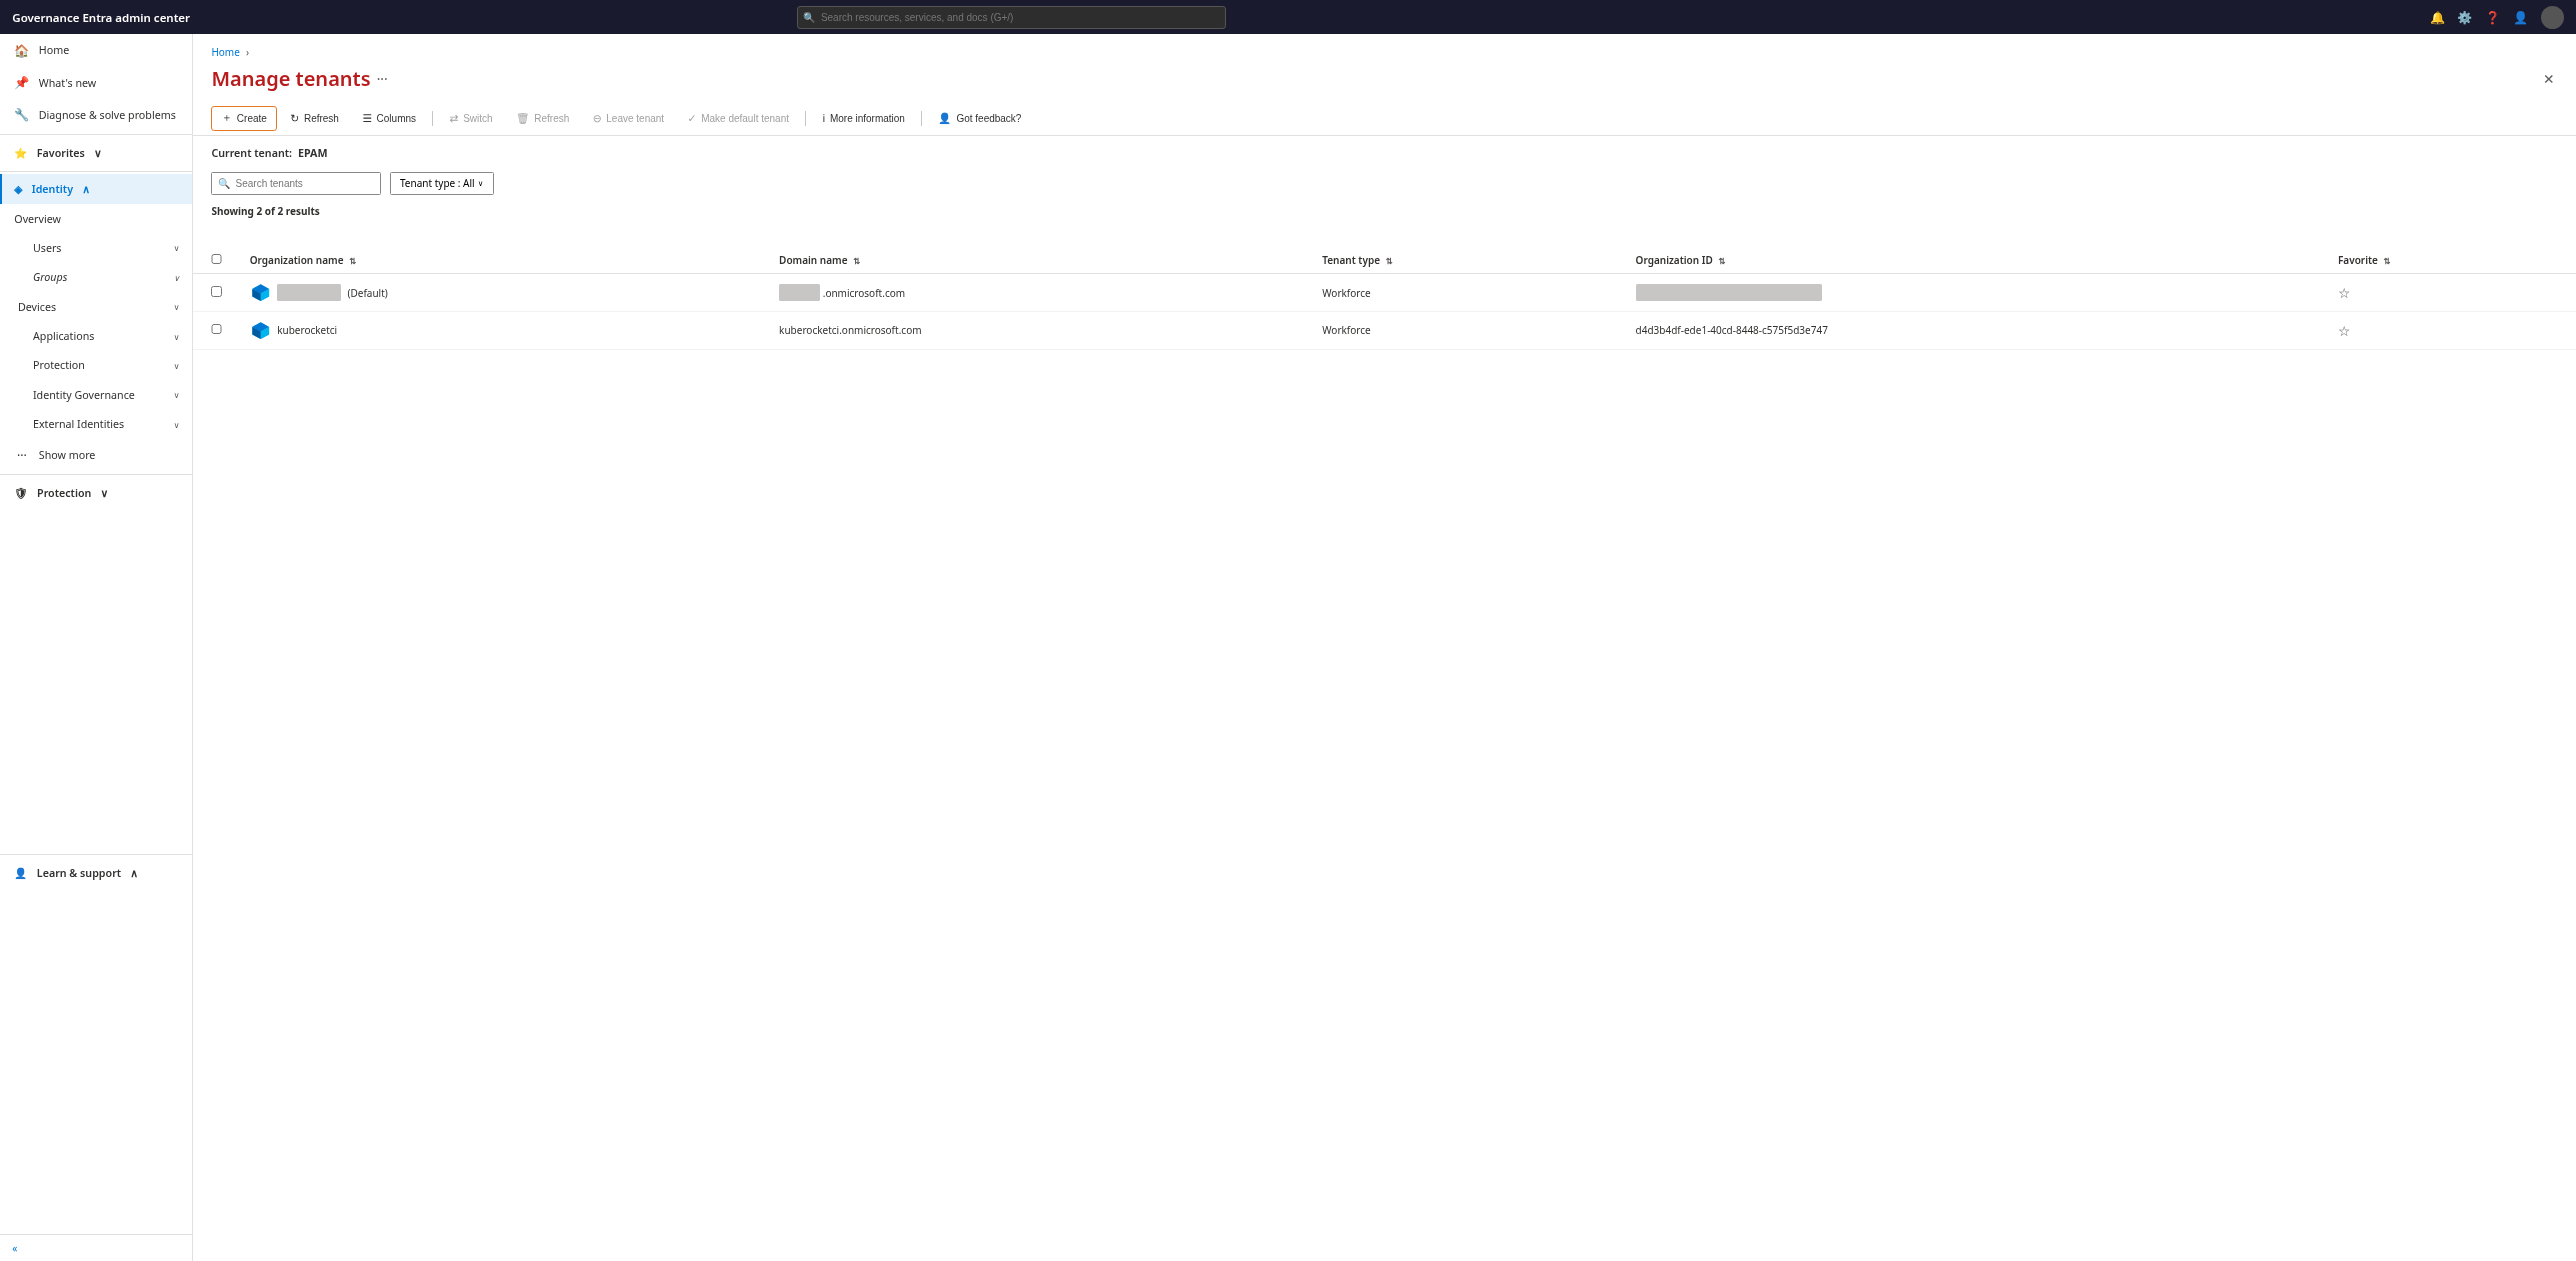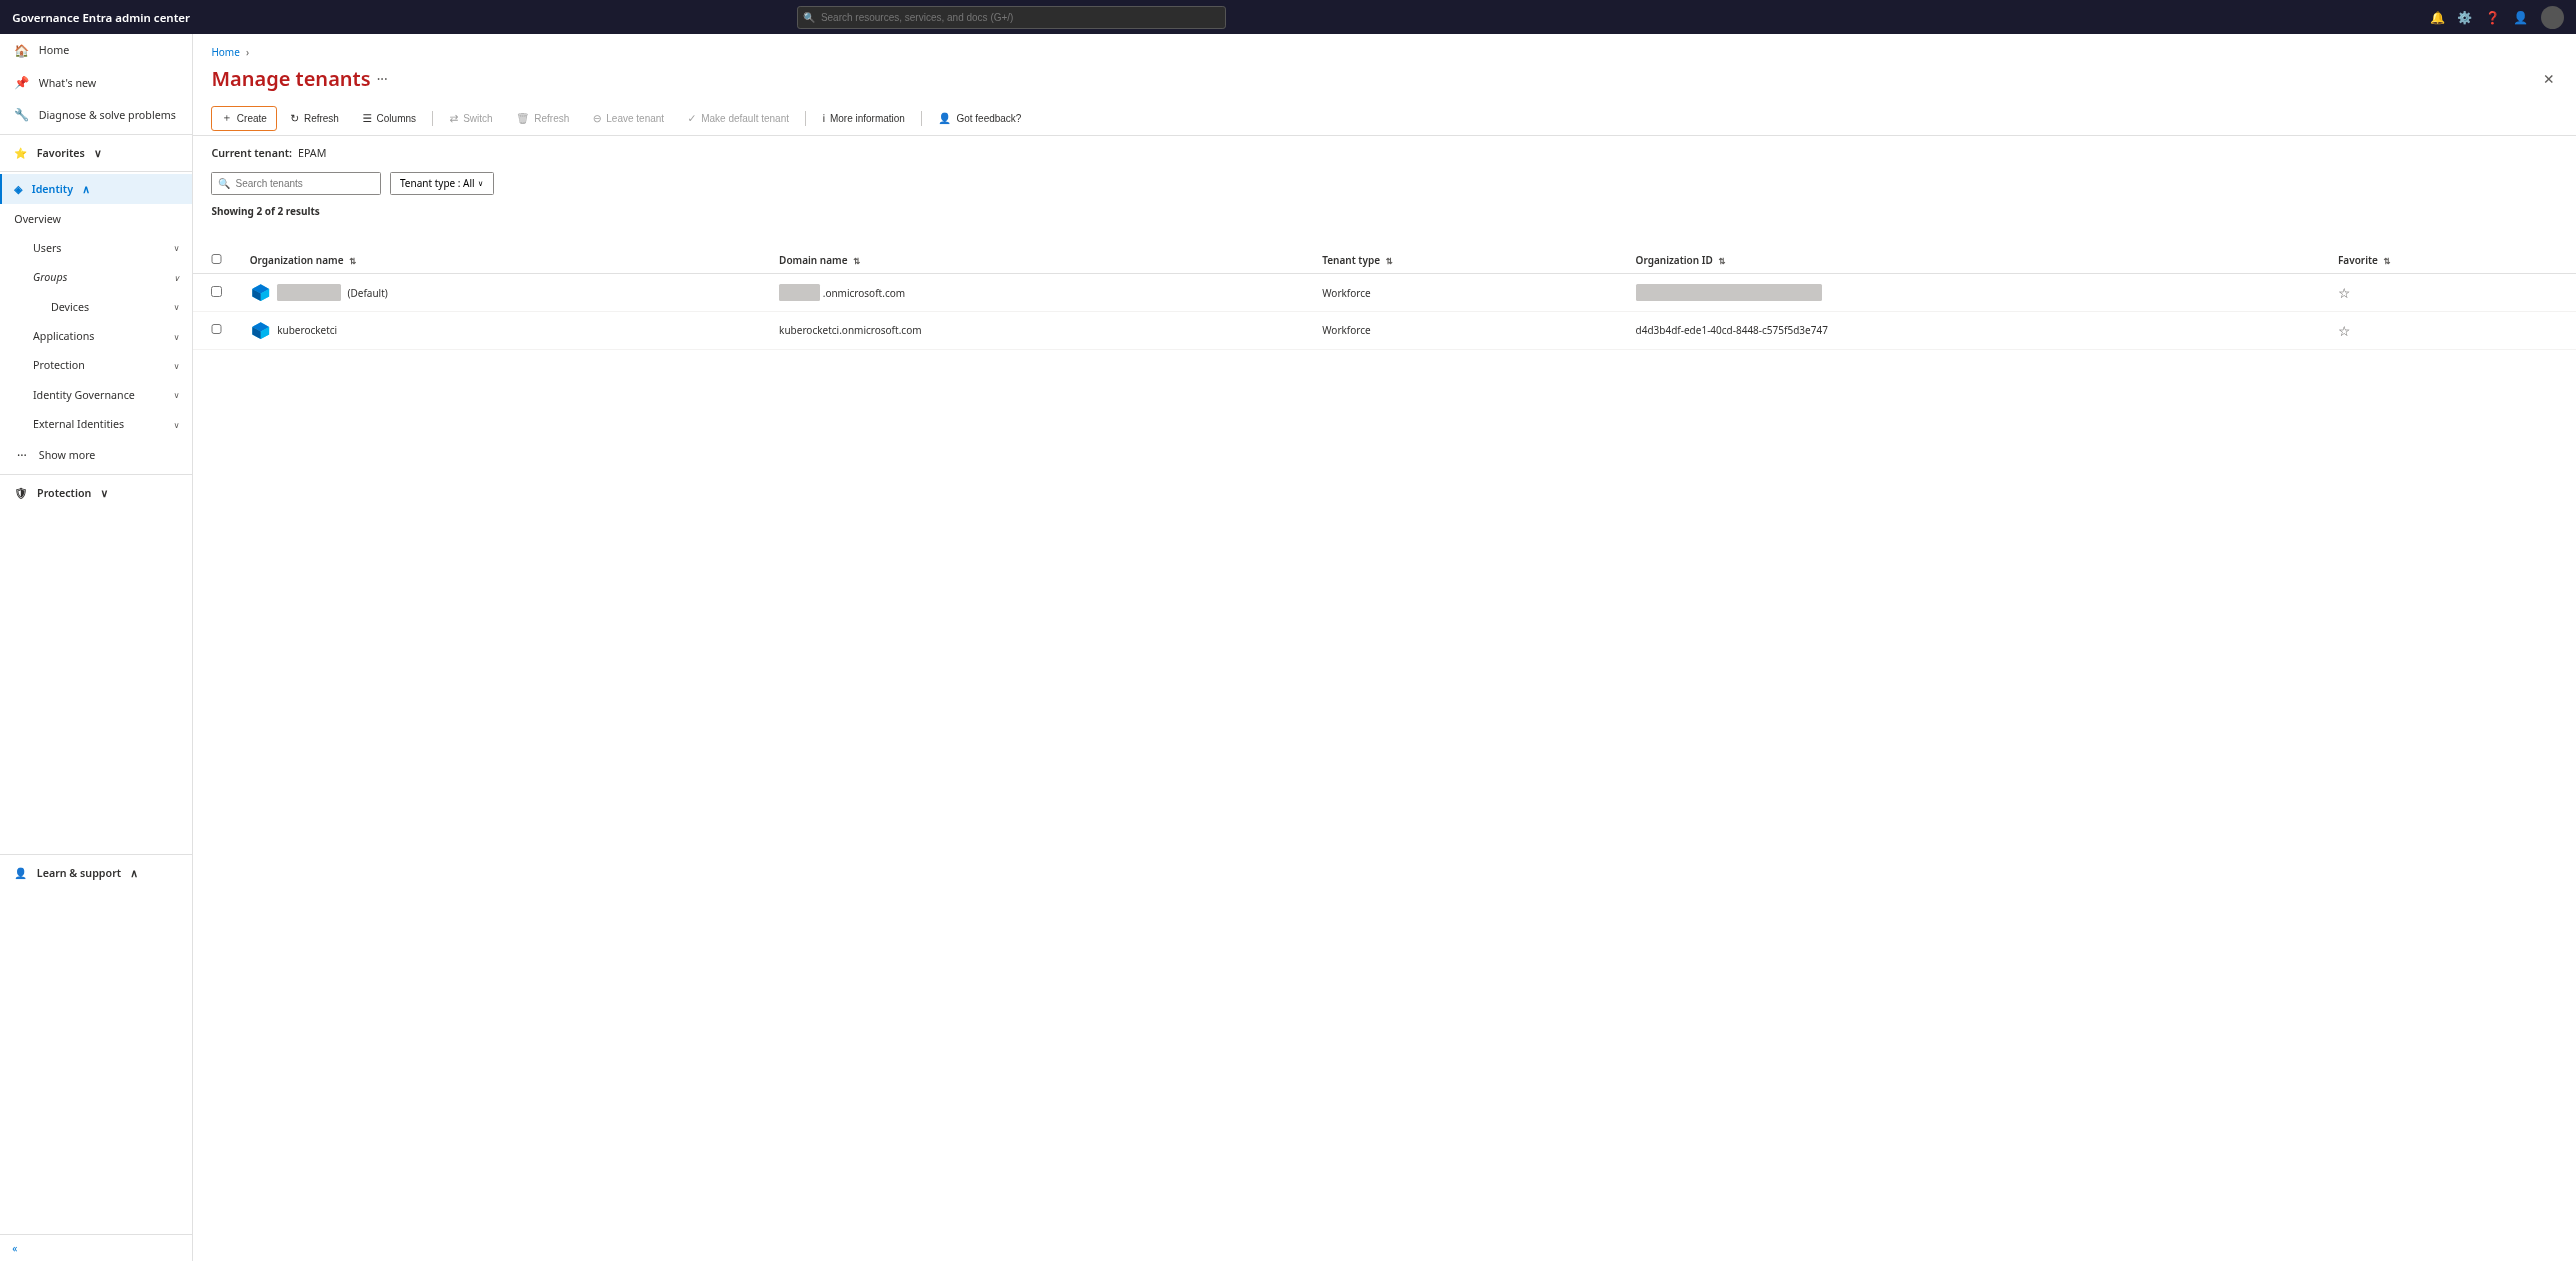--- a/index.html
+++ b/index.html
@@ -313,21 +313,21 @@
       <span class="item-label">Overview</span>
     </div>
     <div class="sidebar-item" style="padding-left:31px;">
       <span class="item-label">Users</span>
       <span class="chevron">∨</span>
     </div>
     <div class="sidebar-item" style="padding-left:31px;font-style:italic;">
       <span class="item-label">Groups</span>
       <span class="chevron">∨</span>
     </div>
-    <div class="sidebar-item" style="padding-left:49px;justify-content:space-between;">
+    <div class="sidebar-item" style="padding-left:16px;justify-content:space-between;">
       <span class="item-label">Devices</span>
       <span class="chevron">∨</span>
     </div>
     <div class="sidebar-item" style="padding-left:31px;">
       <span class="item-label">Applications</span>
       <span class="chevron">∨</span>
     </div>
     <div class="sidebar-item" style="padding-left:31px;">
       <span class="item-label">Protection</span>
       <span class="chevron">∨</span>
@@ -411,21 +411,21 @@
       </button>
       <div class="toolbar-sep"></div>
       <button class="toolbar-btn">
         <span class="btn-icon">👤</span>
         <span>Got feedback?</span>
       </button>
     </div>
 
     <div style="padding: 9.2px 18.4px 3.1px; font-size: 10.7px; color: #323130;">
       <span style="font-weight:600;">Current tenant:</span>
-      <span style="margin-left:3.1px;">EPAM</span>
+      <span style="margin-left:3.1px;font-weight:bold;">EPAM</span>
     </div>
 
     <div class="filter-bar">
       <div class="search-box">
         <span style="color:#605e5c; font-size:10px;">🔍</span>
         <input type="text" placeholder="Search tenants" style="">
       </div>
       <div class="filter-pill">
         <span>Tenant type : All</span>
         <span style="font-size:7.7px;">∨</span>

